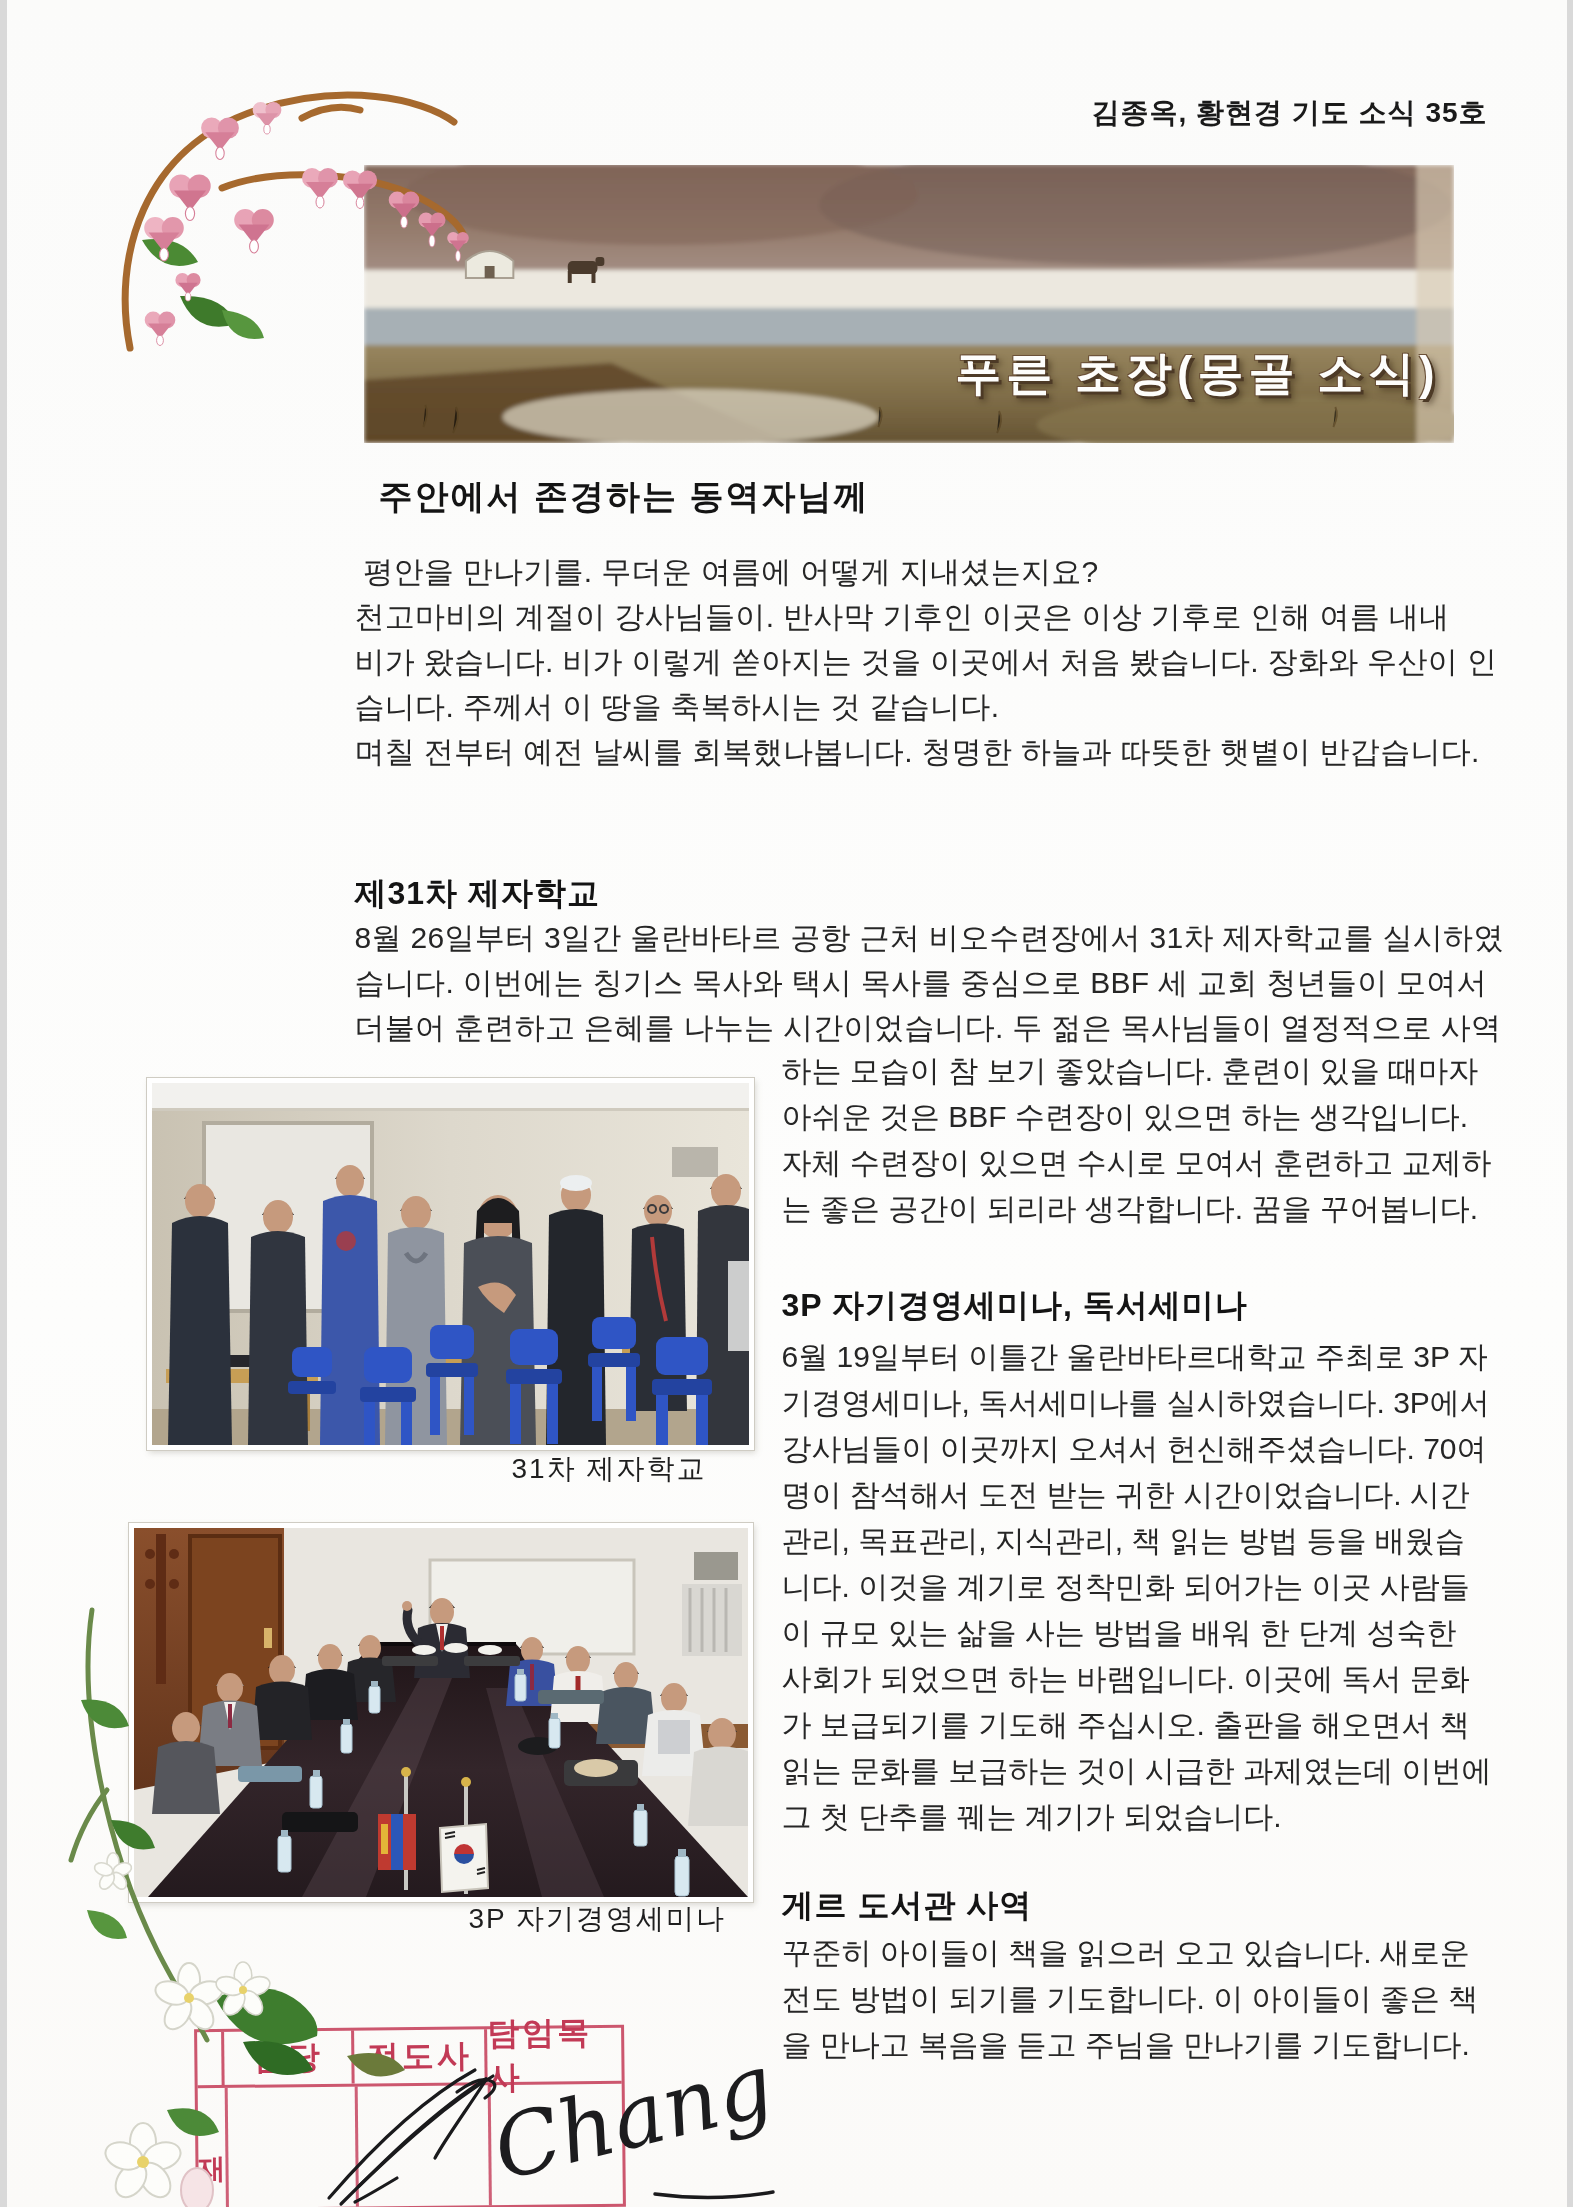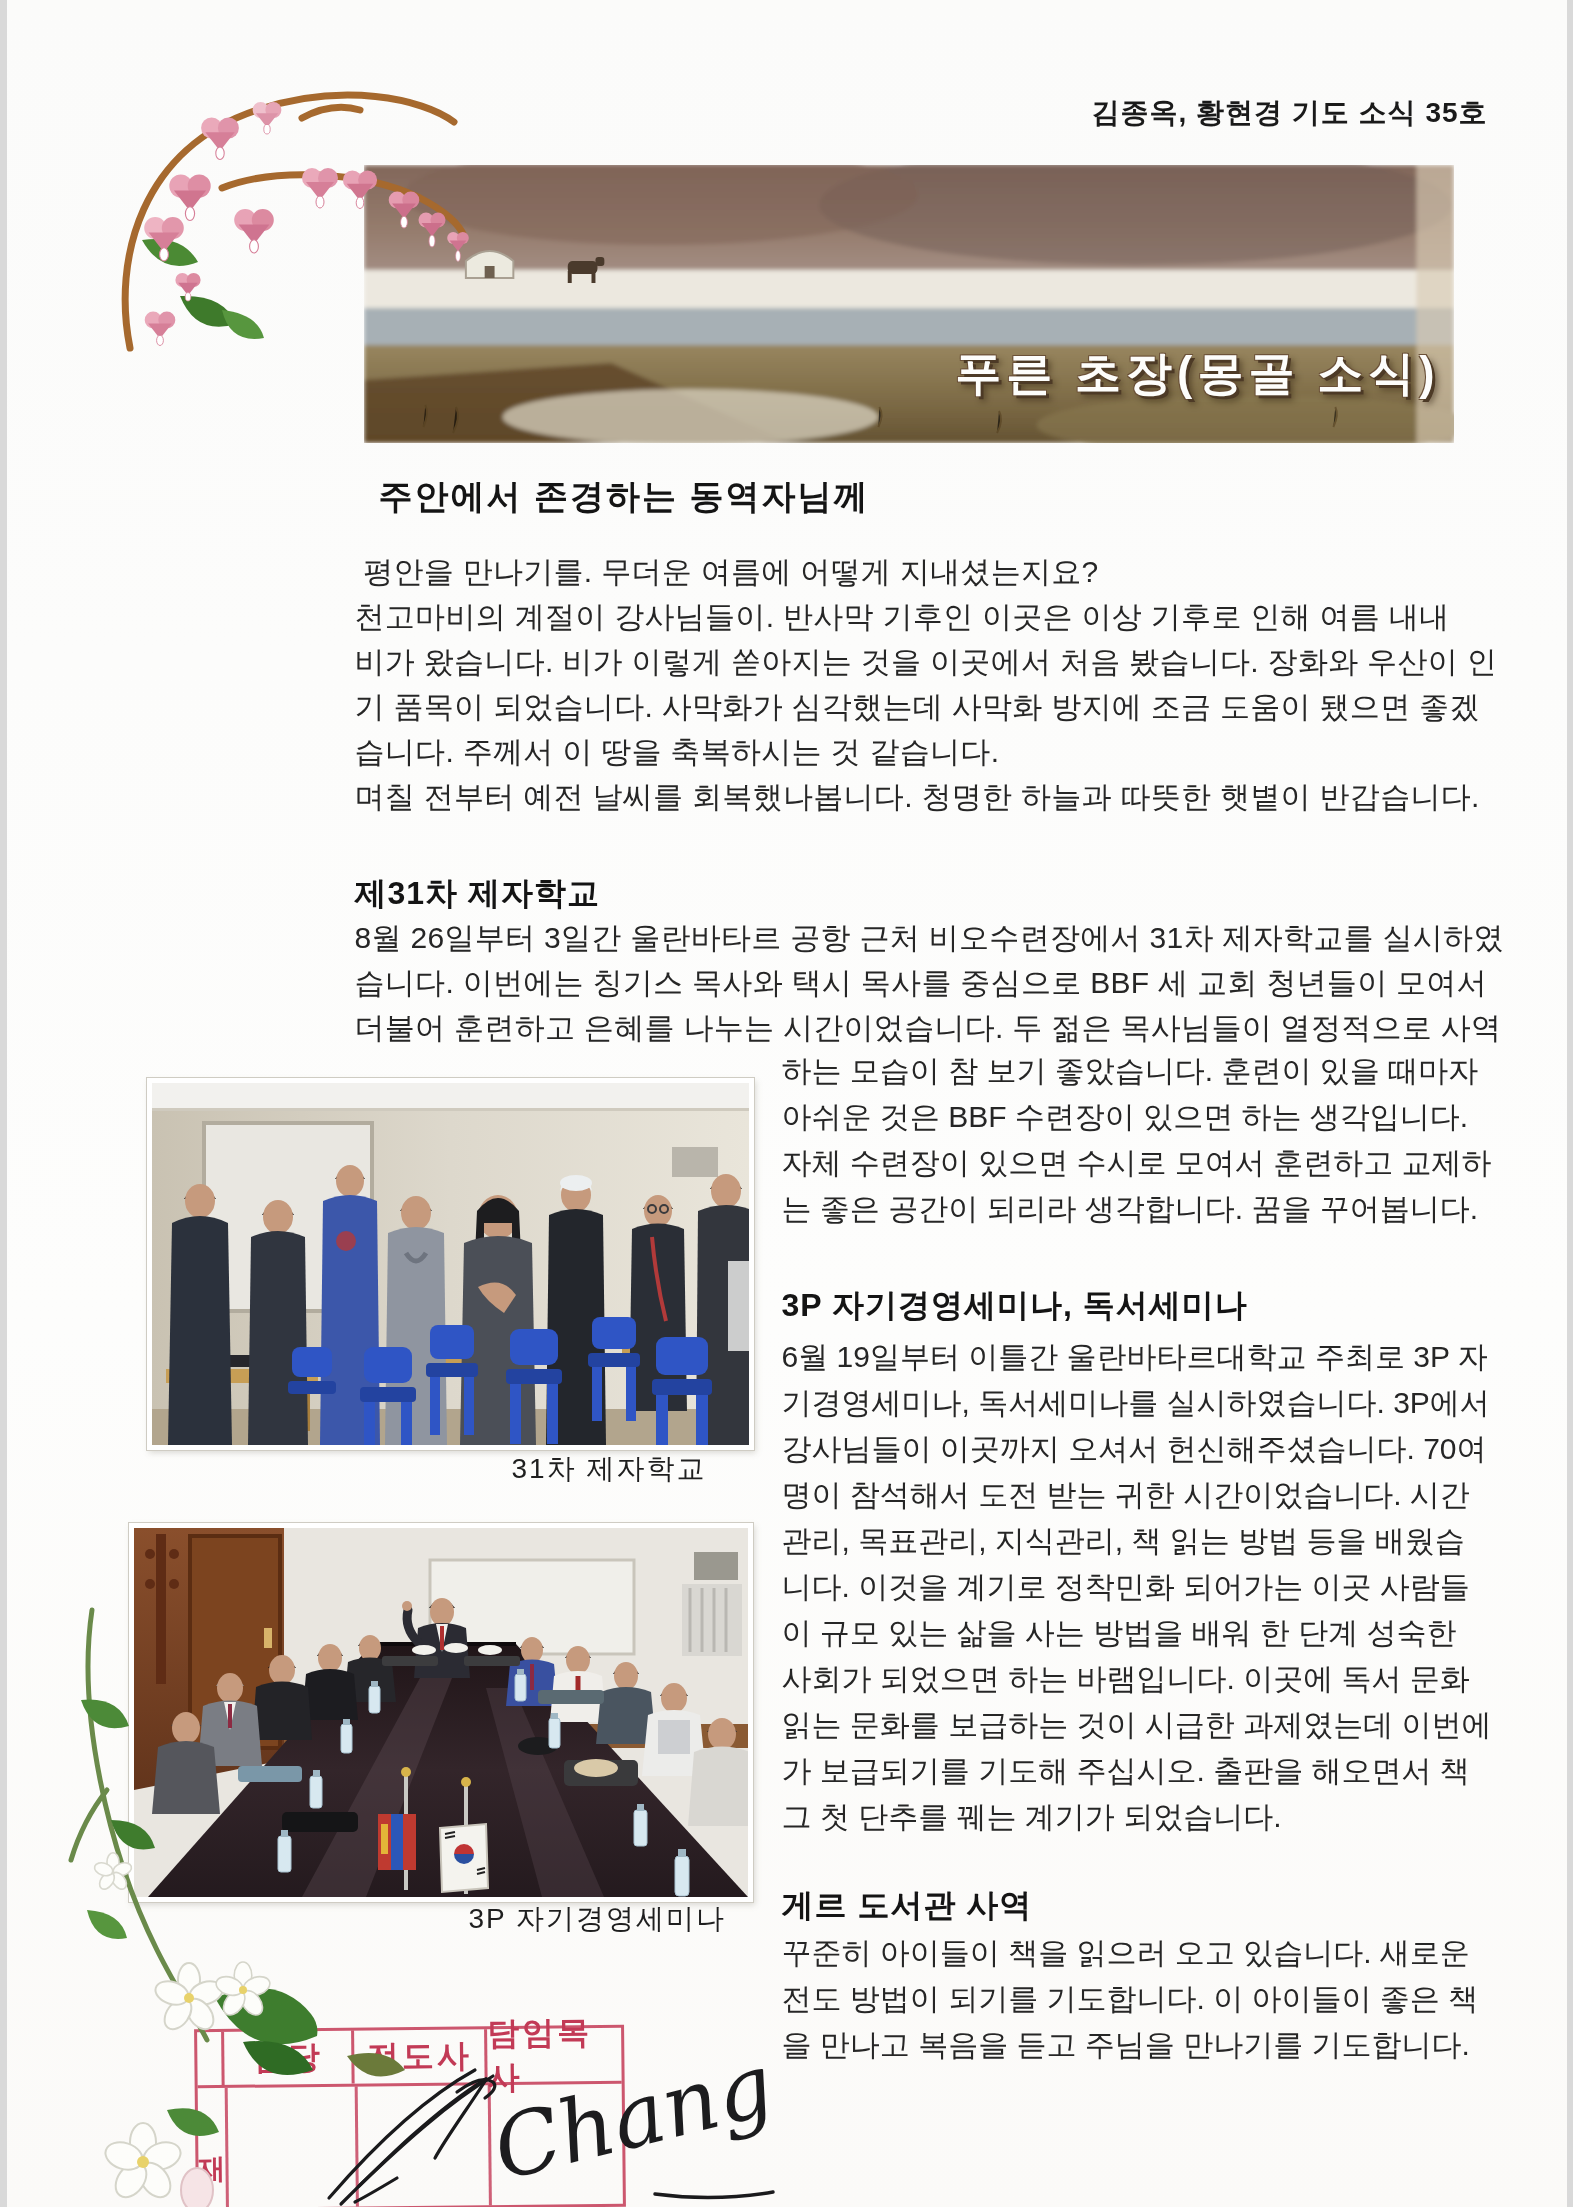--- a/index.html
+++ b/index.html
@@ -202,21 +202,20 @@
           <ellipse cx="0" cy="24" rx="4" ry="6" fill="#fff" stroke="#d67f98"></ellipse>
         </g>
     </g>
   </svg>
 
   <div class="abs h-greeting">주안에서 존경하는 동역자님께</div>
   <div class="abs para para-wide">
     <div class="line"> 평안을 만나기를. 무더운 여름에 어떻게 지내셨는지요?</div>
     <div class="line">천고마비의 계절이 강사님들이. 반사막 기후인 이곳은 이상 기후로 인해 여름 내내</div>
     <div class="line">비가 왔습니다. 비가 이렇게 쏟아지는 것을 이곳에서 처음 봤습니다. 장화와 우산이 인</div>
-    <div class="line">기 품목이 되었습니다. 사막화가 심각했는데 사막화 방지에 조금 도움이 됐으면 좋겠</div>
     <div class="line">습니다. 주께서 이 땅을 축복하시는 것 같습니다.</div>
     <div class="line">며칠 전부터 예전 날씨를 회복했나봅니다. 청명한 하늘과 따뜻한 햇볕이 반갑습니다.</div>
   </div>
 
   <div class="abs h-section" style="left:348px; top:872px;">제31차 제자학교</div>
   <div class="abs para para-s1">
     <div class="line">8월 26일부터 3일간 울란바타르 공항 근처 비오수련장에서 31차 제자학교를 실시하였</div>
     <div class="line">습니다. 이번에는 칭기스 목사와 택시 목사를 중심으로 BBF 세 교회 청년들이 모여서</div>
     <div class="line">더불어 훈련하고 은혜를 나누는 시간이었습니다. 두 젊은 목사님들이 열정적으로 사역</div>
   </div>
@@ -348,22 +347,22 @@
   <div class="abs h-section" style="left:775px; top:1284px;">3P 자기경영세미나, 독서세미나</div>
   <div class="abs colR" style="left:775px; top:1334px; width:740px;">
     <div class="line">6월 19일부터 이틀간 울란바타르대학교 주최로 3P 자</div>
     <div class="line">기경영세미나, 독서세미나를 실시하였습니다. 3P에서</div>
     <div class="line">강사님들이 이곳까지 오셔서 헌신해주셨습니다. 70여</div>
     <div class="line">명이 참석해서 도전 받는 귀한 시간이었습니다. 시간</div>
     <div class="line">관리, 목표관리, 지식관리, 책 읽는 방법 등을 배웠습</div>
     <div class="line">니다. 이것을 계기로 정착민화 되어가는 이곳 사람들</div>
     <div class="line">이 규모 있는 삶을 사는 방법을 배워 한 단계 성숙한</div>
     <div class="line">사회가 되었으면 하는 바램입니다. 이곳에 독서 문화</div>
+    <div class="line">가 보급되기를 기도해 주십시오. 출판을 해오면서 책</div>
     <div class="line">읽는 문화를 보급하는 것이 시급한 과제였는데 이번에</div>
-    <div class="line">가 보급되기를 기도해 주십시오. 출판을 해오면서 책</div>
     <div class="line">그 첫 단추를 꿰는 계기가 되었습니다.</div>
   </div>
 
   <div class="abs photo" style="left:122px; top:1523px; width:624px; height:379px;">
     <svg viewBox="0 0 614 369" width="614" height="369">
       <defs>
         <linearGradient id="tbl" x1="0" y1="0" x2="0" y2="1">
           <stop offset="0" stop-color="#201518"></stop>
             <stop offset=".5" stop-color="#33252a"></stop>
             <stop offset="1" stop-color="#241a1e"></stop>

